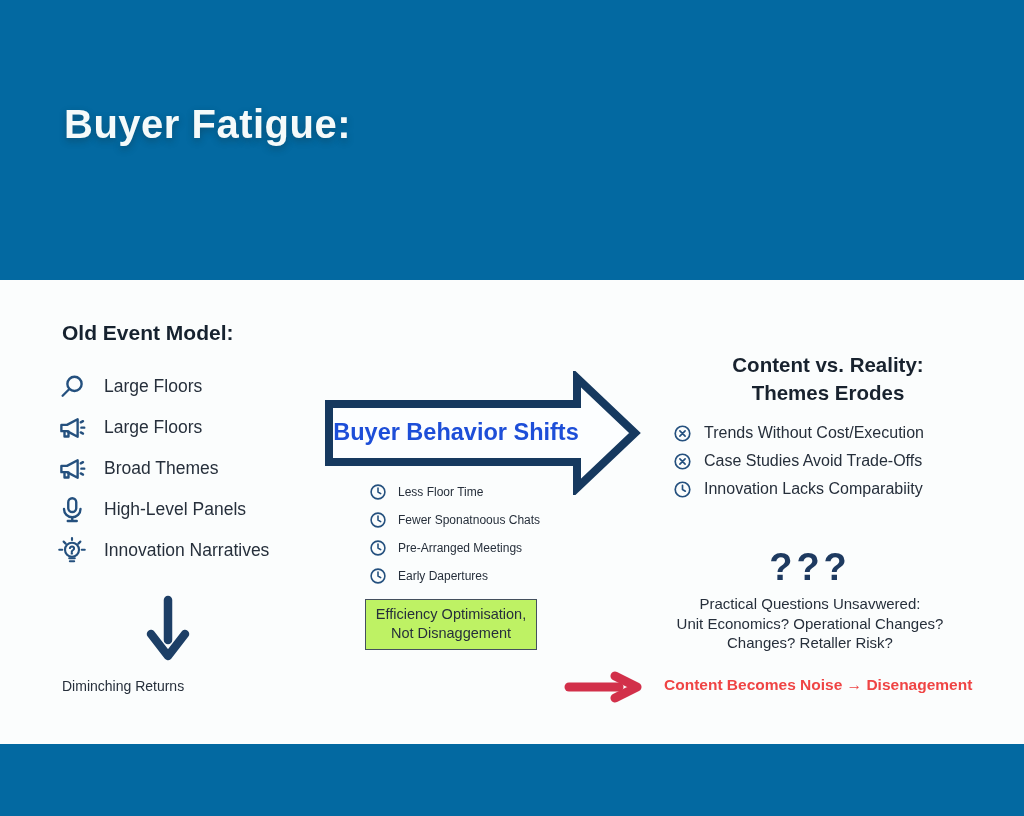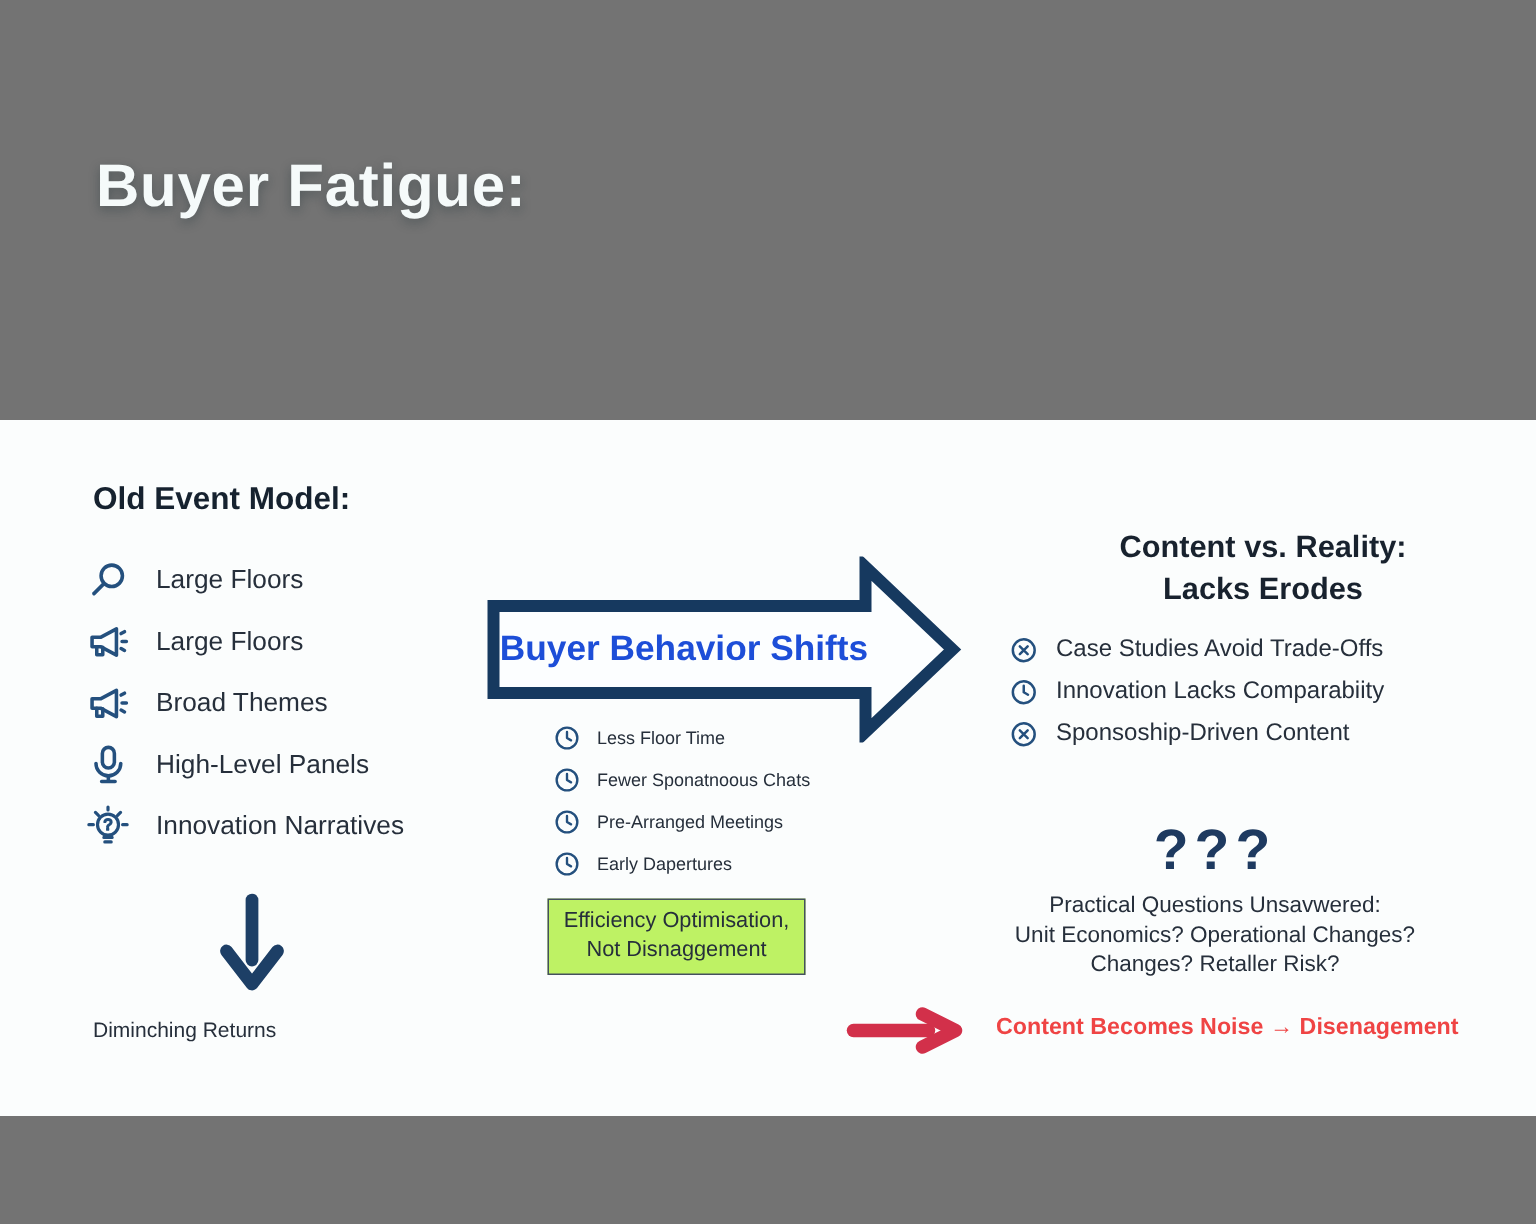--- a/index.html
+++ b/index.html
@@ -7,21 +7,21 @@
   body {
     font-family:"Liberation Sans", sans-serif;
     background:#ffffff;
     overflow:hidden;
   }
   .canvas {
     position:relative;
     width:1024px; height:816px;
     background:#fbfdfd;
   }
-  .band { position:absolute; left:0; width:1024px; background:#737373; }
+  .band { position:absolute; left:0; width:1024px; background:#0369a1; }
   .band.top { top:0; height:280px; }
   .band.bottom { top:744px; height:72px; }
 
   .slide-title {
     position:absolute; left:64px; top:96px;
     color:#f5fafa; font-weight:700; font-size:40px; line-height:57px;
     letter-spacing:0.5px;
     text-shadow:0 3px 7px rgba(20,40,45,0.35);
   }
   .slide-title span { display:block; }
@@ -58,21 +58,21 @@
   .note-box {
     position:absolute; left:365px; top:599px; width:172px;
     border:1.5px solid #44505e; background:#bef264;
     padding:5px 8px 6px 8px;
     text-align:center; font-size:14.5px; line-height:19px; color:#262f3b;
   }
   .note-box span { display:block; }
 
   
   .right-heading {
-    position:absolute; left:682px; top:351px; width:320px;
+    position:absolute; left:668px; top:351px; width:320px;
     text-align:center; font-size:20.5px; font-weight:700;
     line-height:28px; color:#18222e;
   }
   .right-heading span { display:block; }
   .right-list { left:673px; top:419px; width:300px; }
   .right-list li { display:flex; align-items:center; height:28px; gap:12px; }
   .right-list .ic { width:19px; display:flex; justify-content:center; color:#24507e; }
   .right-list .lbl { font-size:16px; color:#262f3b; }
 
   .qqq {
@@ -211,50 +211,50 @@
     </li>
   </ul>
 
   <div class="note-box">
     <span>Efficiency Optimisation,</span>
     <span>Not Disnaggement</span>
   </div>
 
   <h2 class="right-heading">
     <span>Content vs. Reality:</span>
-    <span>Lacks Erodes</span>
+    <span>Themes Erodes</span>
   </h2>
 
   <ul class="icon-list right-list">
     <li>
       <span class="ic">
         <svg width="19" height="19" viewBox="0 0 24 24" fill="none" stroke="currentColor" stroke-width="2.1" stroke-linecap="round">
           <circle cx="12" cy="12" r="9.2"></circle>
             <path d="M8.7 8.7 l6.6 6.6 M15.3 8.7 l-6.6 6.6"></path>
         </svg>
       </span>
+      <span class="lbl">Trends Without Cost/Execution</span>
+    </li>
+    <li>
+      <span class="ic">
+        <svg width="19" height="19" viewBox="0 0 24 24" fill="none" stroke="currentColor" stroke-width="2.1" stroke-linecap="round">
+          <circle cx="12" cy="12" r="9.2"></circle>
+            <path d="M8.7 8.7 l6.6 6.6 M15.3 8.7 l-6.6 6.6"></path>
+        </svg>
+      </span>
       <span class="lbl">Case Studies Avoid Trade-Offs</span>
     </li>
     <li>
       <span class="ic">
         <svg width="19" height="19" viewBox="0 0 24 24" fill="none" stroke="currentColor" stroke-width="2.1" stroke-linecap="round" stroke-linejoin="round">
           <circle cx="12" cy="12" r="9.2"></circle>
             <path d="M12 6.6 V12 l3.6 2.1"></path>
         </svg>
       </span>
       <span class="lbl">Innovation Lacks Comparabiity</span>
-    </li>
-    <li>
-      <span class="ic">
-        <svg width="19" height="19" viewBox="0 0 24 24" fill="none" stroke="currentColor" stroke-width="2.1" stroke-linecap="round">
-          <circle cx="12" cy="12" r="9.2"></circle>
-            <path d="M8.7 8.7 l6.6 6.6 M15.3 8.7 l-6.6 6.6"></path>
-        </svg>
-      </span>
-      <span class="lbl">Sponsoship-Driven Content</span>
     </li>
   </ul>
 
   <div class="qqq">???</div>
 
   <div class="questions">
     <div>Practical Questions Unsavwered:</div>
     <div>Unit Economics? Operational Changes?</div>
     <div>Changes? Retaller Risk?</div>
   </div>

